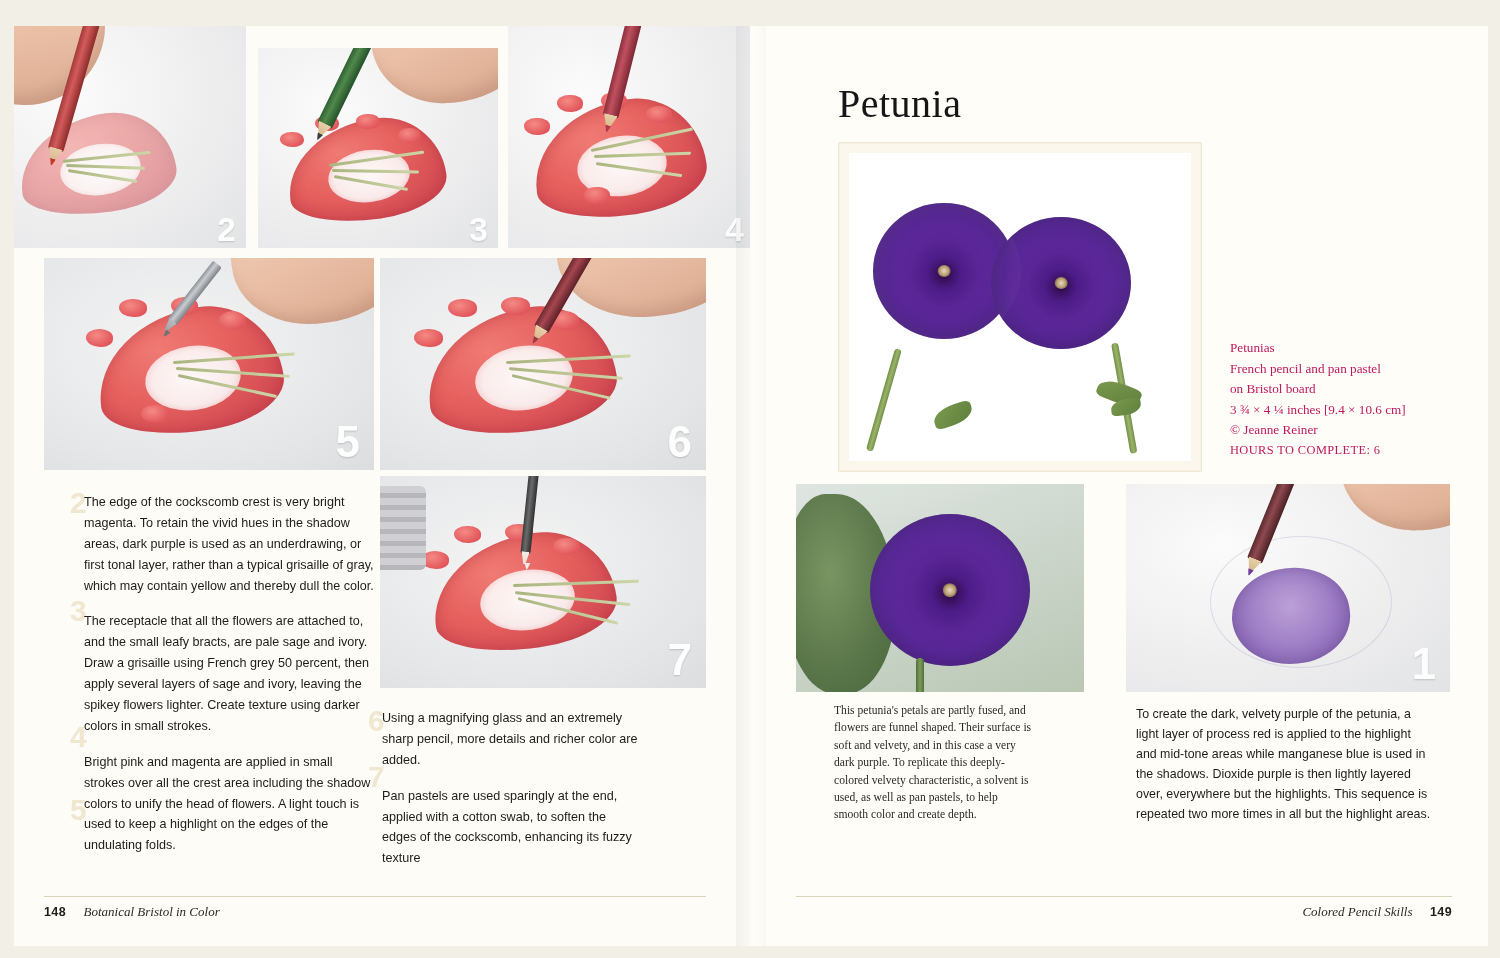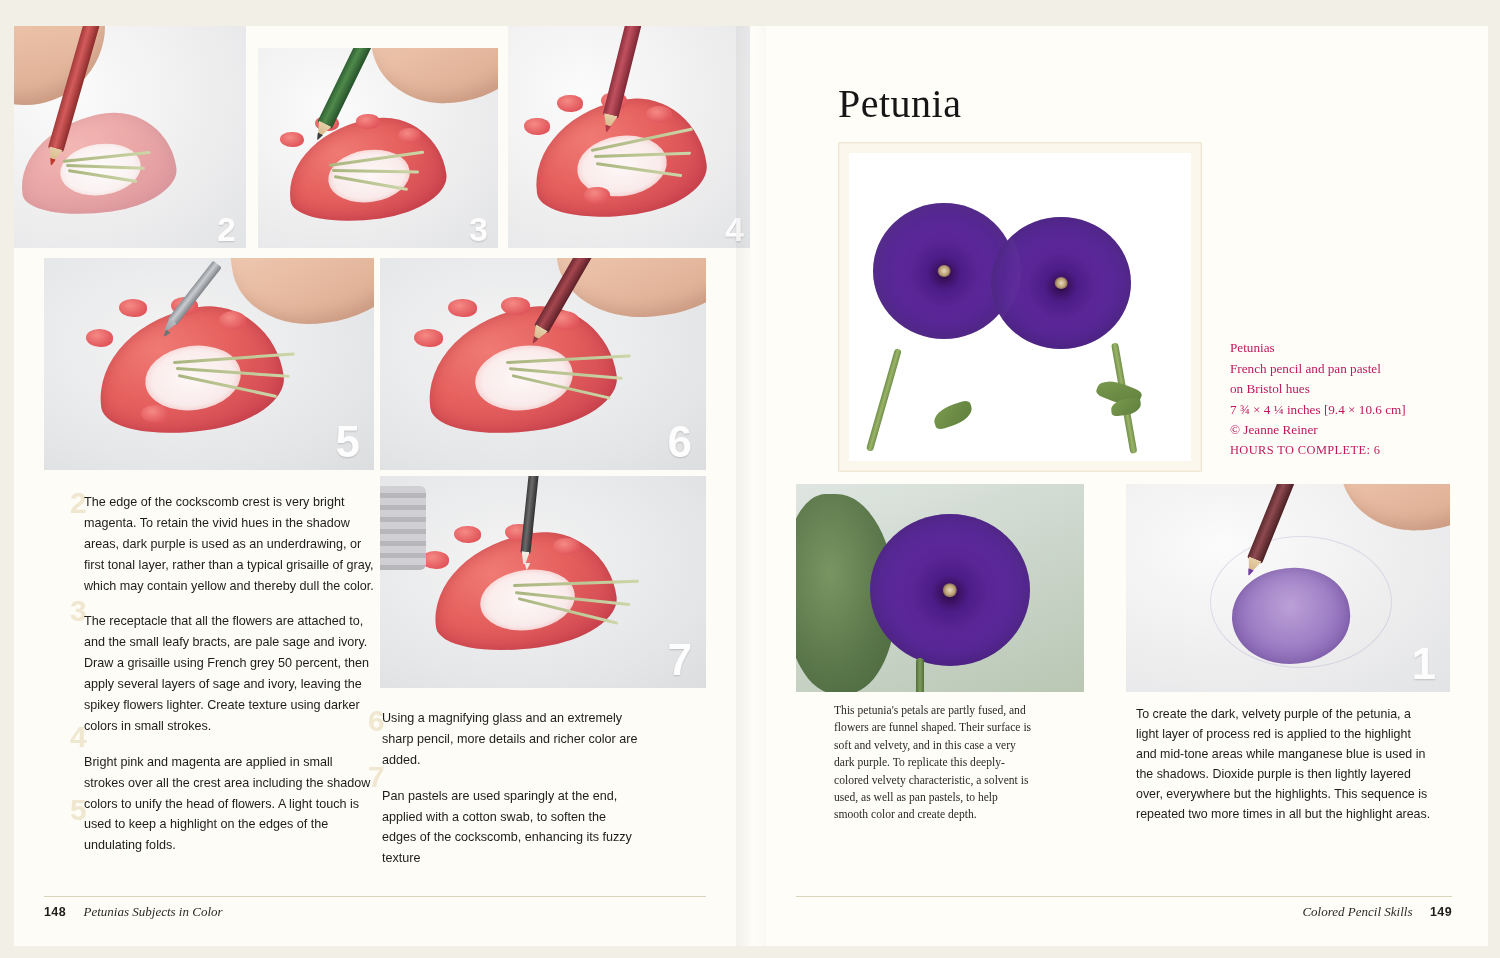--- a/index.html
+++ b/index.html
@@ -442,21 +442,21 @@
     <div class="ghostnum" style="left:368px; top:762px;">7</div>
 
     <div class="body-col" style="left:382px; top:708px; width:256px;">
       <p>Using a magnifying glass and an extremely sharp pencil, more details and richer color are added.</p>
       <p>Pan pastels are used sparingly at the end, applied with a cotton swab, to soften the edges of the cockscomb, enhancing its fuzzy texture</p>
     </div>
 
     <div class="rule" style="left:44px; top:896px; width:662px;"></div>
     <div class="folio" style="left:44px;">
       <span class="num">148</span>
-      <span class="run" style="margin-left:14px;">Petunias Subjects in Color</span>
+      <span class="run" style="margin-left:14px;">Botanical Bristol in Color</span>
     </div>
   </div>
 
   <div class="page-right">
 
     <div class="chapter-title">Petunia</div>
 
     <div class="plate-frame">
       <div class="plate-inner">
 
@@ -470,22 +470,22 @@
         <div class="petal-bloom" style="left:142px; top:64px; width:140px; height:132px;"></div>
 
         <div style="position:absolute; left:22px; top:46px; width:150px; height:144px; border-radius:50%;
                     box-shadow: inset 0 0 26px rgba(255,255,255,0.06);"></div>
       </div>
     </div>
 
     <div class="caption">
       <div>Petunias</div>
       <div>French pencil and pan pastel</div>
-      <div>on Bristol hues</div>
-      <div>7 ¾ × 4 ¼ inches [9.4 × 10.6 cm]</div>
+      <div>on Bristol board</div>
+      <div>3 ¾ × 4 ¼ inches [9.4 × 10.6 cm]</div>
       <div>© Jeanne Reiner</div>
       <div class="small-caps">HOURS TO COMPLETE: 6</div>
     </div>
 
     <div class="photo" style="left:46px; top:484px; width:288px; height:208px;">
       <div style="position:absolute; inset:0; background:linear-gradient(160deg,#dfe6e2 0%,#cfd9cf 40%,#b9c7b4 100%);"></div>
       <div style="position:absolute; left:-10px; top:10px; width:110px; height:200px;
                   background:radial-gradient(ellipse at 40% 40%, #6f8d55 0%, #4c6b3b 60%, #3d5a30 100%);
                   border-radius:40% 60% 50% 50%; opacity:.9;"></div>
       <div class="petal-bloom" style="left:74px; top:30px; width:160px; height:152px;"></div>

